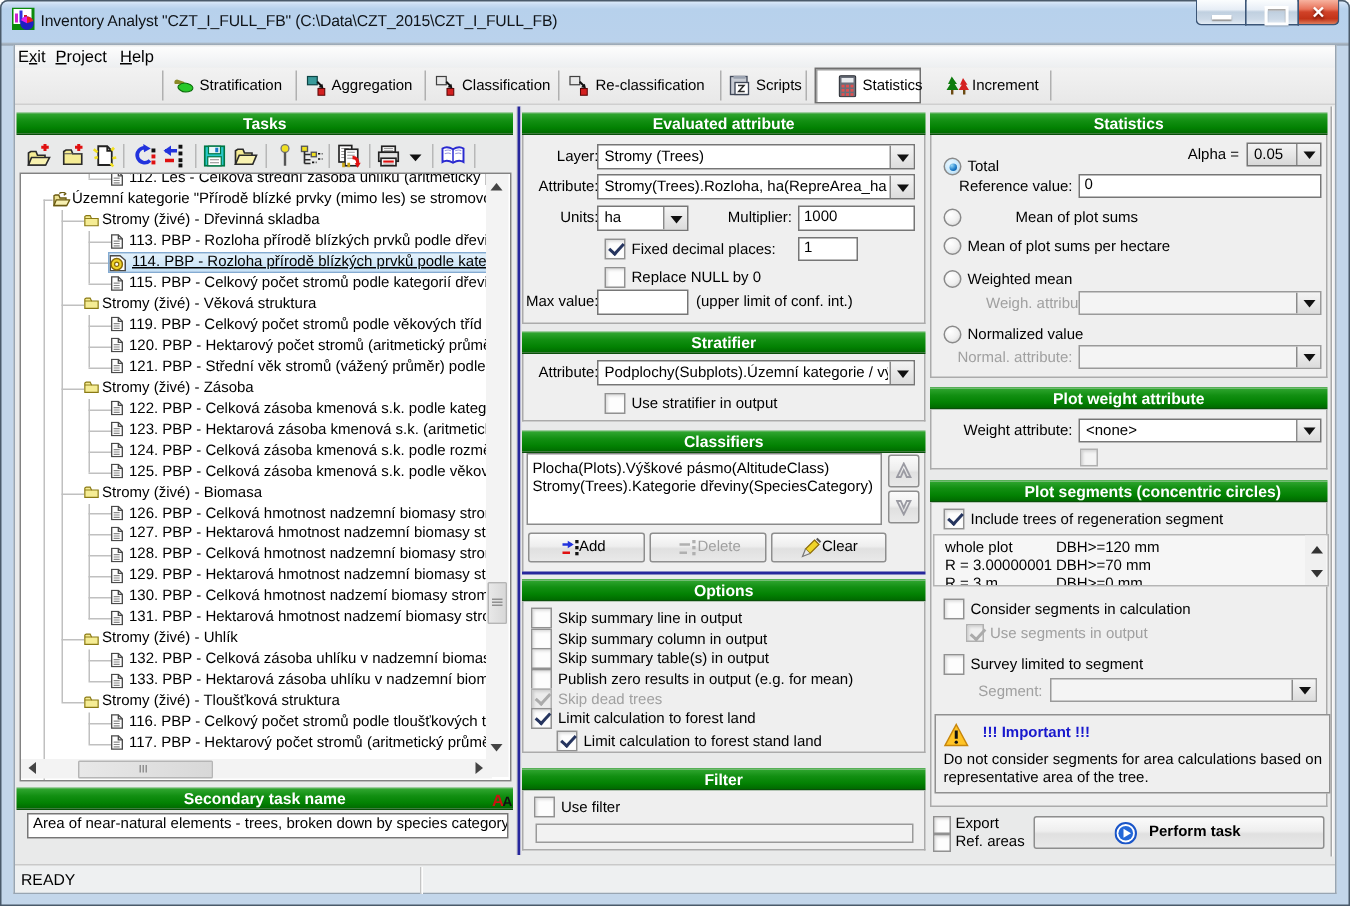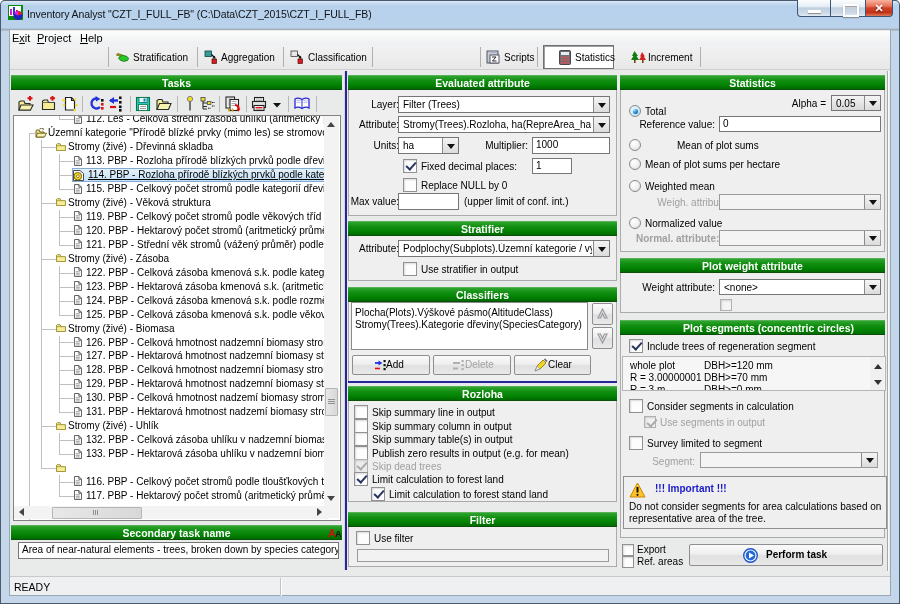--- a/index.html
+++ b/index.html
@@ -130,20 +130,29 @@
     <div class="tab" style="left:273px;width:89px">
       <svg class="ticon" style="left:7px" width="14" height="14" viewBox="0 0 14 14">
         <rect x="1" y="1" width="6.5" height="5.5" fill="#e8e8e8" stroke="#404040" stroke-width="0.8"></rect>
         <path d="M7.5 4.5 L10.5 7.5" stroke="#101010" stroke-width="1.3"></path>
         <path d="M11.6 8.8 L8.3 8.2 L10.9 5.8 Z" fill="#101010"></path>
         <rect x="8" y="9" width="4.5" height="4.5" fill="#d42020" stroke="#5a0808" stroke-width="0.7"></rect>
       </svg>
       <div class="tlabel" style="left:25px">Classification</div>
     </div>
     <div class="tabsep" style="left:362px"></div>
+    <div class="tab" style="left:362px;width:108px">
+      <svg class="ticon" style="left:7px" width="14" height="14" viewBox="0 0 14 14">
+        <rect x="1" y="1" width="6.5" height="5.5" fill="#e8e8e8" stroke="#404040" stroke-width="0.8"></rect>
+        <path d="M7.5 4.5 L10.5 7.5" stroke="#101010" stroke-width="1.3"></path>
+        <path d="M11.6 8.8 L8.3 8.2 L10.9 5.8 Z" fill="#101010"></path>
+        <rect x="8" y="9" width="4.5" height="4.5" fill="#d42020" stroke="#5a0808" stroke-width="0.7"></rect>
+      </svg>
+      <div class="tlabel" style="left:25px">Re-classification</div>
+    </div>
     <div class="tabsep" style="left:470px"></div>
     <div class="tab" style="left:470px;width:66px">
       <svg class="ticon" style="left:6px" width="15" height="15" viewBox="0 0 15 15">
         <rect x="1" y="1" width="11" height="12" fill="#c8ccd4" stroke="#404858" stroke-width="0.9"></rect>
         <rect x="3" y="0.5" width="8" height="2" fill="#9aa2b0"></rect>
         <rect x="4" y="5" width="9" height="8" fill="#fff" stroke="#404858" stroke-width="0.9"></rect>
         <path d="M6 7 L10 7 L6.5 11 L10.5 11" stroke="#2a2a2a" stroke-width="1" fill="none"></path>
       </svg>
       <div class="tlabel" style="left:24px">Scripts</div>
     </div>
@@ -451,20 +460,21 @@
       <svg class="abs" style="left:63px;top:333px" width="8" height="10" viewBox="0 0 9 11">
             <path d="M0.5 0.5 L5.5 0.5 L8.5 3.5 L8.5 10.5 L0.5 10.5 Z" fill="#fdfdfd" stroke="#4a4a4a" stroke-width="1"></path>
             <path d="M5.5 0.5 L5.5 3.5 L8.5 3.5" fill="none" stroke="#4a4a4a" stroke-width="1"></path>
             <path d="M2 5.2 h4.5 M2 7 h4.5 M2 8.8 h4.5" stroke="#8a8a8a" stroke-width="0.9"></path>
           </svg>
       <div class="trow" style="left:75px;top:331.1px">133. PBP - Hektarová zásoba uhlíku v nadzemní bioma</div>
       <svg class="abs" style="left:45px;top:348px" width="10" height="8" viewBox="0 0 11 9">
             <path d="M0.5 1.5 L0.5 8.5 L10.5 8.5 L10.5 3 L5.5 3 L4.5 0.8 L1.5 0.8 Z" fill="#f5ec94" stroke="#8a7a14" stroke-width="0.9"></path>
             <path d="M0.5 3 L5.5 3" stroke="#8a7a14" stroke-width="0.7"></path>
           </svg>
+      <div class="trow" style="left:57px;top:345.1px">Stromy (živé) - Tloušťková struktura</div>
       <svg class="abs" style="left:63px;top:360px" width="8" height="10" viewBox="0 0 9 11">
             <path d="M0.5 0.5 L5.5 0.5 L8.5 3.5 L8.5 10.5 L0.5 10.5 Z" fill="#fdfdfd" stroke="#4a4a4a" stroke-width="1"></path>
             <path d="M5.5 0.5 L5.5 3.5 L8.5 3.5" fill="none" stroke="#4a4a4a" stroke-width="1"></path>
             <path d="M2 5.2 h4.5 M2 7 h4.5 M2 8.8 h4.5" stroke="#8a8a8a" stroke-width="0.9"></path>
           </svg>
       <div class="trow" style="left:75px;top:359.0px">116. PBP - Celkový počet stromů podle tloušťkových tř</div>
       <svg class="abs" style="left:63px;top:374px" width="8" height="10" viewBox="0 0 9 11">
             <path d="M0.5 0.5 L5.5 0.5 L8.5 3.5 L8.5 10.5 L0.5 10.5 Z" fill="#fdfdfd" stroke="#4a4a4a" stroke-width="1"></path>
             <path d="M5.5 0.5 L5.5 3.5 L8.5 3.5" fill="none" stroke="#4a4a4a" stroke-width="1"></path>
             <path d="M2 5.2 h4.5 M2 7 h4.5 M2 8.8 h4.5" stroke="#8a8a8a" stroke-width="0.9"></path>
@@ -492,21 +502,21 @@
   <div class="abs" style="left:344px;top:71px;width:1px;height:499px;background:#d8d8d8;"></div>
   <div class="abs" style="left:345px;top:71px;width:2px;height:499px;background:#26269c;"></div>
   <div class="abs" style="left:347px;top:71px;width:1px;height:499px;background:#e6e6e6;"></div>
   <div class="abs" style="left:887px;top:71px;width:1px;height:500px;background:#a8a8a8;"></div>
   <div class="abs" style="left:888px;top:71px;width:1px;height:500px;background:#fafafa;"></div>
   <div id="midpanel">
     <div class="hdr" style="left:348px;top:75px;width:269px;">Evaluated attribute</div>
     <div class="abs" style="left:348px;top:90px;width:269px;height:126px;background:#efefef;border:1px solid #ababab;border-top:none;"></div>
     <div class="lblr" style="left:335px;top:99px;width:64px;">Layer:</div>
     <div class="combo" style="left:398px;top:96px;width:212px;height:17px">
-        <div class="ctext">Filter (Trees)</div>
+        <div class="ctext">Stromy (Trees)</div>
         <div class="cbtn"></div>
       </div>
     <div class="lblr" style="left:335px;top:119px;width:64px;">Attribute:</div>
     <div class="combo" style="left:398px;top:116px;width:212px;height:17px">
         <div class="ctext">Stromy(Trees).Rozloha, ha(RepreArea_ha</div>
         <div class="cbtn"></div>
       </div>
     <div class="lblr" style="left:335px;top:140px;width:64px;">Units:</div>
     <div class="combo" style="left:398px;top:137px;width:61px;height:17px">
         <div class="ctext">ha</div>
@@ -567,21 +577,21 @@
     <div class="lbl gray" style="left:465px;top:359px;">Delete</div>
     <div class="btn" style="left:514px;top:355px;width:77px;height:20px;"></div>
     <svg class="abs" style="left:534px;top:358px" width="14" height="14" viewBox="0 0 14 14">
       <path d="M9 2 L12 5 L6 11 L3 8 Z" fill="#f0d428" stroke="#8a6a06" stroke-width="0.8"></path>
       <path d="M3 8 L1 13 L6 11" fill="#e8e8e8" stroke="#777" stroke-width="0.8"></path>
       <path d="M10.5 1 L13 3.5" stroke="#555" stroke-width="1.4"></path>
     </svg>
     <div class="lbl" style="left:548px;top:359px;">Clear</div>
 
     <div class="abs" style="left:348px;top:381px;width:269px;height:2px;background:#26269c;"></div>
-    <div class="hdr" style="left:348px;top:386px;width:269px;">Rozloha</div>
+    <div class="hdr" style="left:348px;top:386px;width:269px;">Options</div>
     <div class="abs" style="left:348px;top:401px;width:269px;height:101px;background:#efefef;border:1px solid #ababab;border-top:none;"></div>
     <div class="cb" style="left:354px;top:405px;"></div>
       <div class="lbl" style="left:372px;top:407px;">Skip summary line in output</div>
     <div class="cb" style="left:354px;top:419px;"></div>
       <div class="lbl" style="left:372px;top:421px;">Skip summary column in output</div>
     <div class="cb" style="left:354px;top:432px;"></div>
       <div class="lbl" style="left:372px;top:434px;">Skip summary table(s) in output</div>
     <div class="cb" style="left:354px;top:446px;"></div>
       <div class="lbl" style="left:372px;top:448px;text-align:right;">Publish zero results in output (e.g. for mean)</div>
     <div class="cb graychk" style="left:354px;top:459px;background:#ececec;border-color:#b0b0b0;"></div>
@@ -614,21 +624,21 @@
     <div class="radio" style="left:629px;top:158px;"></div>
     <div class="lbl" style="left:645px;top:159px;">Mean of plot sums per hectare</div>
     <div class="radio" style="left:629px;top:180px;"></div>
     <div class="lbl" style="left:645px;top:181px;">Weighted mean</div>
     <div class="lblr gray" style="left:654px;top:197px;width:76px;">Weigh. attribute:</div>
     <div class="combo dis" style="left:719px;top:194px;width:162px;height:16px">
         <div class="cbtn"></div>
       </div>
     <div class="radio" style="left:629px;top:217px;"></div>
     <div class="lbl" style="left:645px;top:218px;">Normalized value</div>
-    <div class="lblr gray" style="left:636px;top:233px;width:79px;font-weight:bold;">Normal. attribute:</div>
+    <div class="lblr gray" style="left:636px;top:233px;width:79px;">Normal. attribute:</div>
     <div class="combo dis" style="left:719px;top:230px;width:162px;height:16px">
         <div class="cbtn"></div>
       </div>
 
     <div class="hdr" style="left:620px;top:258px;width:265px;">Plot weight attribute</div>
     <div class="abs" style="left:620px;top:273px;width:265px;height:40px;background:#efefef;border:1px solid #ababab;border-top:none;"></div>
     <div class="lblr" style="left:635px;top:282px;width:80px;">Weight attribute:</div>
     <div class="combo" style="left:719px;top:279px;width:162px;height:16px">
         <div class="ctext">&lt;none&gt;</div>
         <div class="cbtn"></div>

